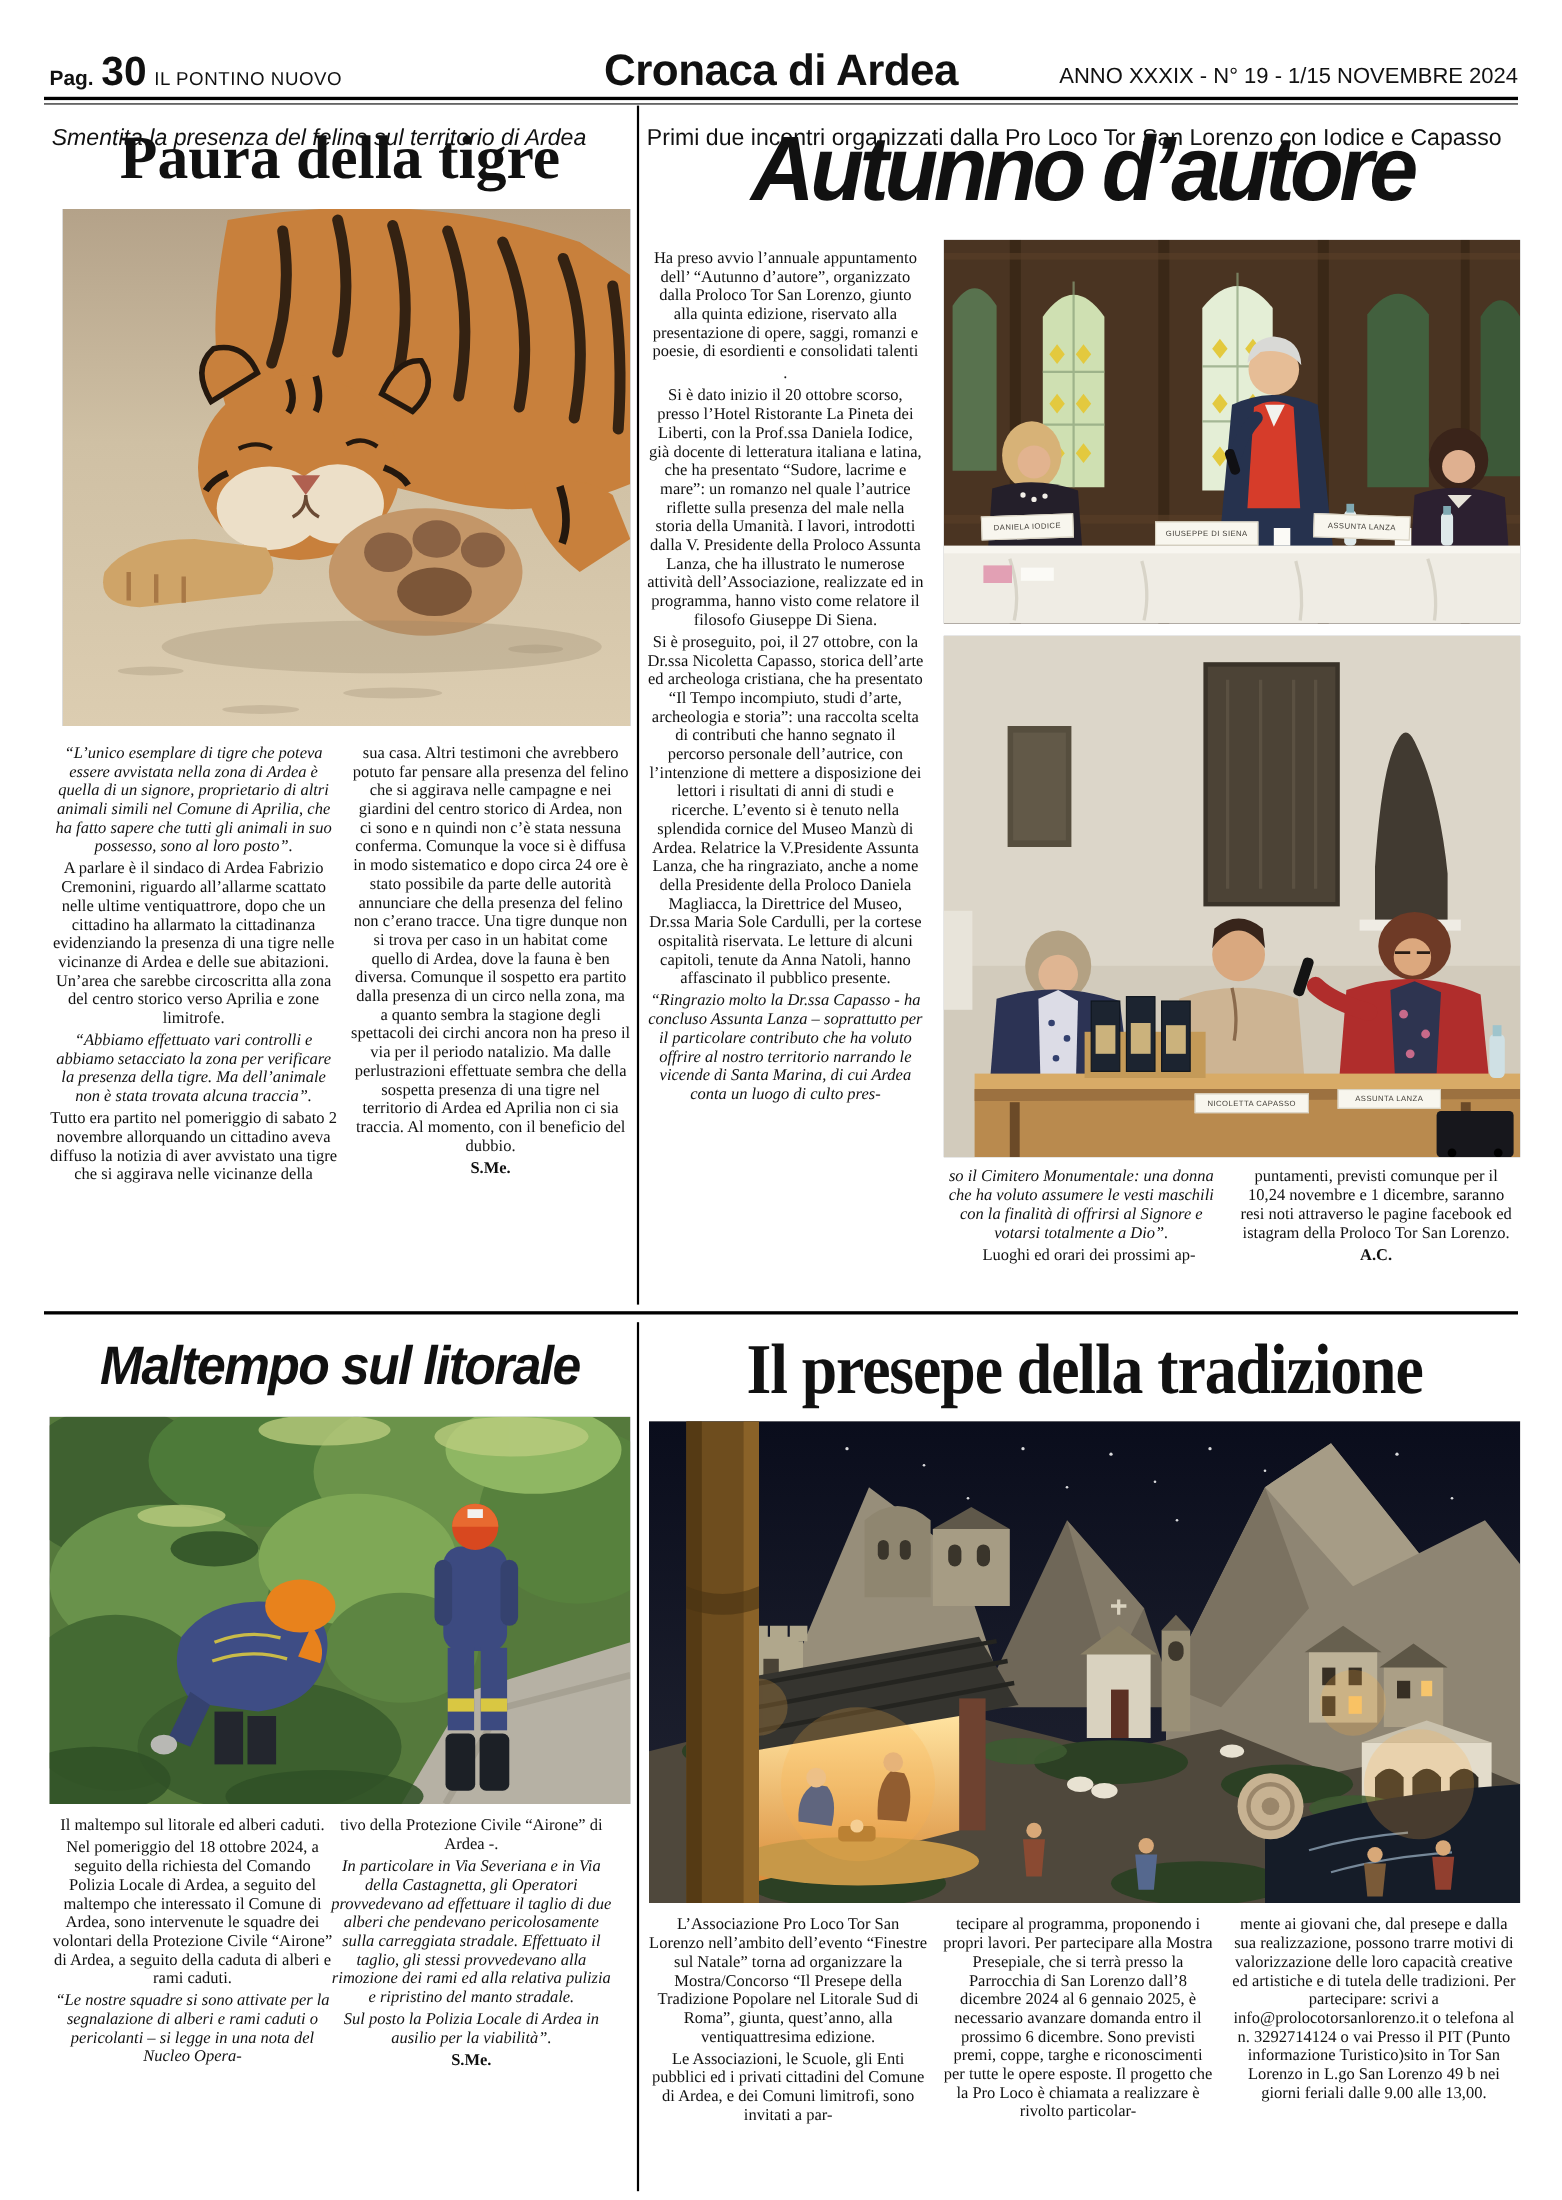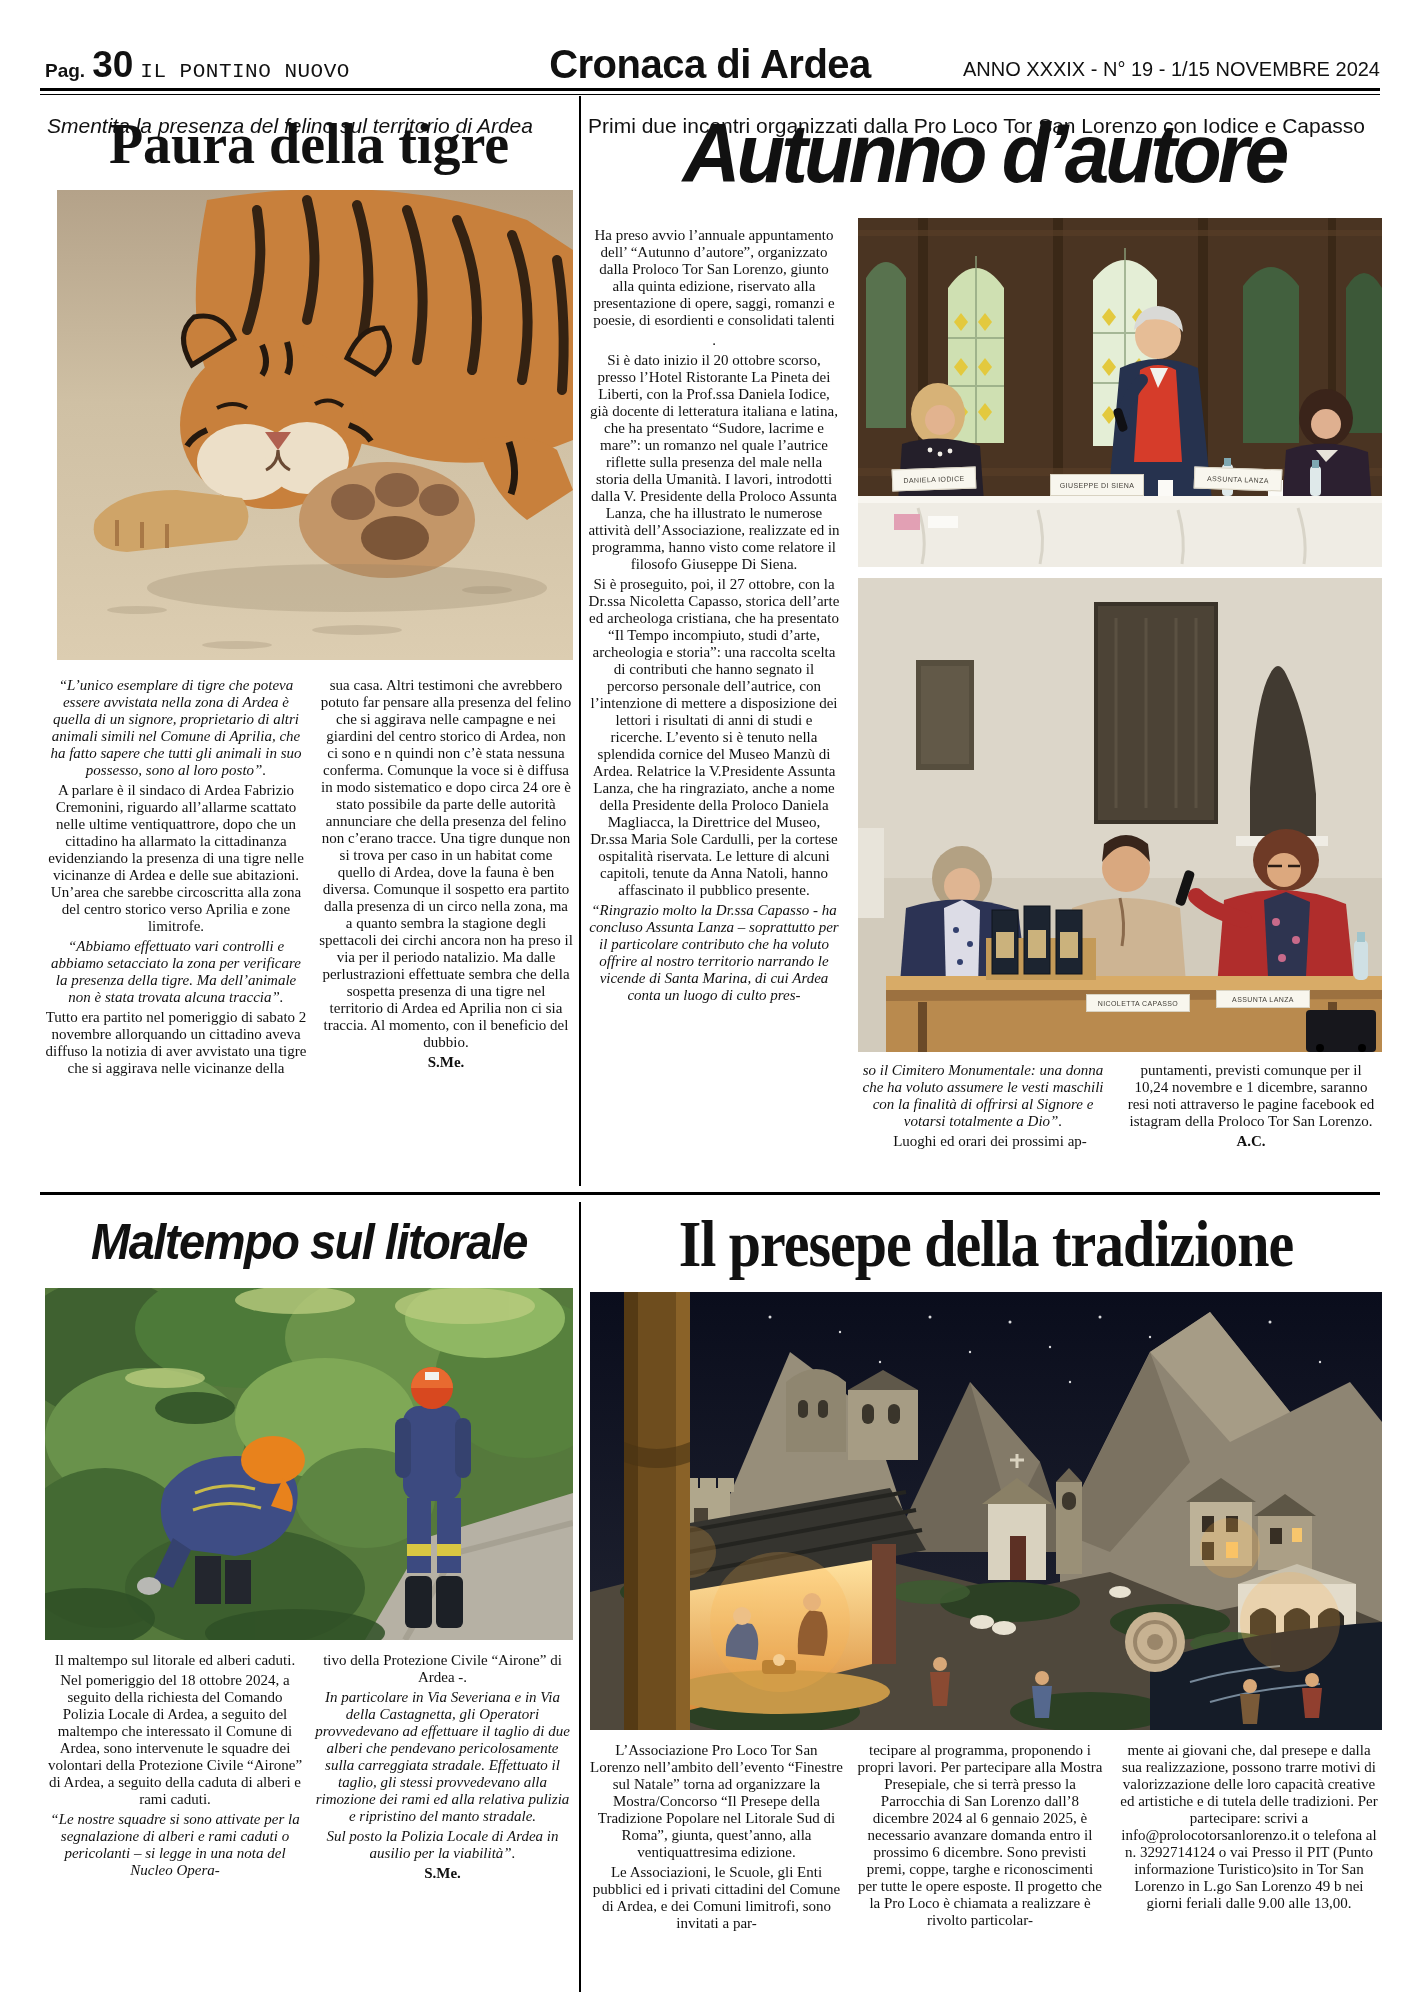--- a/index.html
+++ b/index.html
@@ -8,21 +8,21 @@
     width:1420px; height:2000px; position:relative;
     font-family:"Liberation Serif", serif; color:#111;
     overflow:hidden;
   }
   .abs { position:absolute; }
 
   
   .mast-left { left:45px; top:50px; display:flex; align-items:baseline; gap:7px; }
   .mast-pag { font-family:"Liberation Sans",sans-serif; font-size:19px; font-weight:bold; }
   .mast-num { font-family:"Liberation Sans",sans-serif; font-size:37px; font-weight:bold; line-height:30px; }
-  .mast-name { font-family:Liberation Mono, monospace; font-size:21px; letter-spacing:0.5px; }
+  .mast-name { font-family:Liberation Sans, sans-serif; font-size:17px; letter-spacing:0.5px; }
   .mast-center { left:430px; top:42px; width:560px; text-align:center;
     font-family:"Liberation Sans",sans-serif; font-size:40px; font-weight:bold; letter-spacing:-0.5px; }
   .mast-right { right:40px; top:58px; font-family:"Liberation Sans",sans-serif; font-size:20px; }
   .rule-double { left:40px; top:88px; width:1340px; height:7px;
     border-top:3px solid #000; border-bottom:1px solid #000; }
 
   
   .vrule-top    { left:579px; top:96px;  width:2px; height:1090px; background:#000; }
   .hrule-mid    { left:40px;  top:1192px; width:1340px; height:3px; background:#000; }
   .vrule-bottom { left:579px; top:1202px; width:2px; height:790px; background:#000; }
@@ -49,21 +49,21 @@
   .col p.it { font-style:italic; }
   .col p.indent { text-indent:14px; }
   .byline { text-align:right; font-weight:bold; font-size:15px; margin-top:2px; }
 
   .tigre-col1 { left:45px;  top:677px; width:262px; }
   .tigre-col2 { left:319px; top:677px; width:254px; }
   .aut-col1   { left:588px; top:227px; width:252px; }
   .aut-col2   { left:858px; top:1062px; width:250px; }
   .aut-col3   { left:1122px; top:1062px; width:258px; }
   .mal-col1   { left:45px;  top:1652px; width:260px; }
-  .mal-col2   { left:315px; top:1652px; width:255px; }
+  .mal-col2   { left:301px; top:1652px; width:255px; }
   .pre-col1   { left:590px; top:1742px; width:253px; }
   .pre-col2   { left:856px; top:1742px; width:248px; }
   .pre-col3   { left:1116px; top:1742px; width:266px; }
 
   
   .photo { overflow:hidden; background:#888; }
   .photo svg { display:block; width:100%; height:100%; }
   .ph-tiger     { left:57px;  top:190px;  width:516px; height:470px; }
   .ph-conf      { left:858px; top:218px;  width:524px; height:349px; }
   .ph-museum    { left:858px; top:578px;  width:524px; height:474px; }

